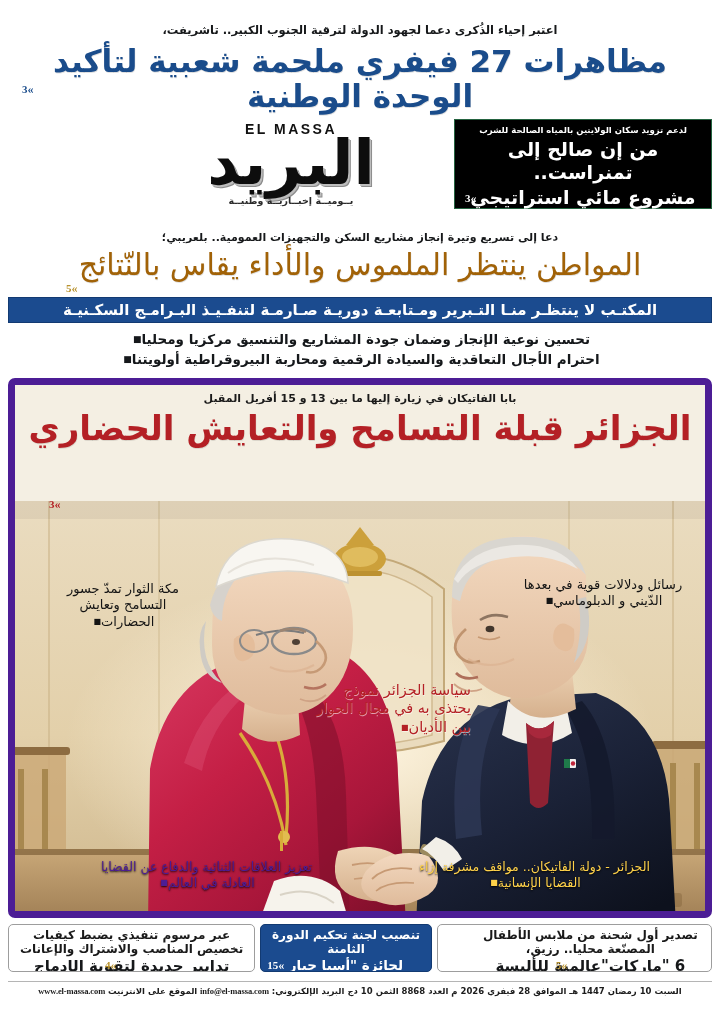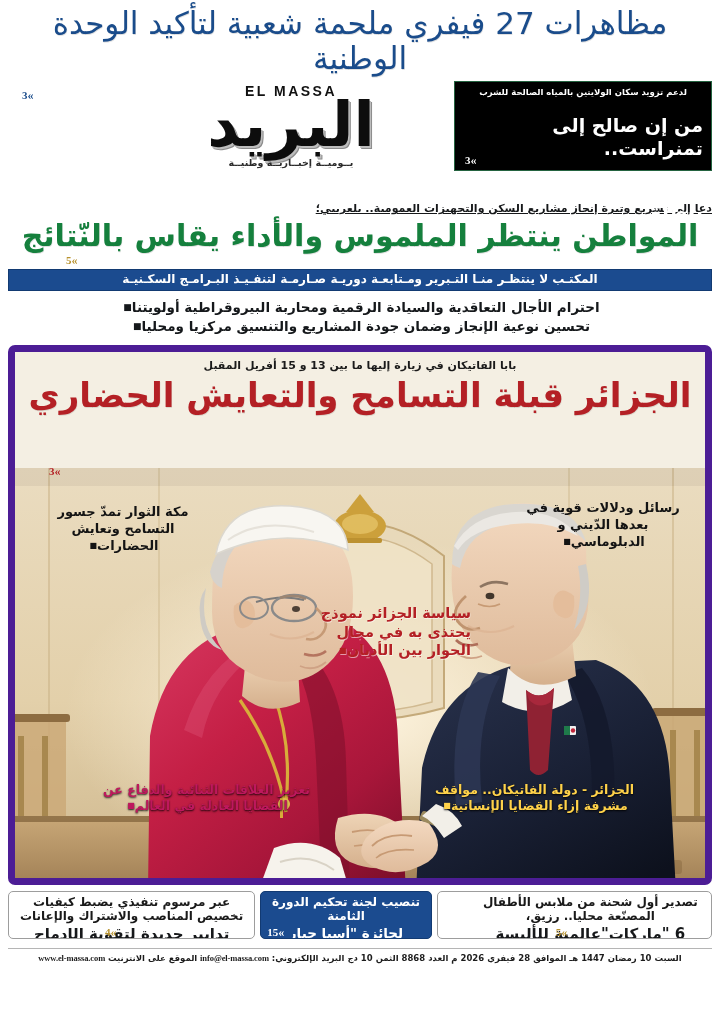--- a/index.html
+++ b/index.html
@@ -27,21 +27,21 @@
     font-size: 11.5px;
     font-weight: bold;
     color: #16181a;
     letter-spacing: -0.2px;
     padding-top: 24px;
     line-height: 1.2;
   }
   .lead-headline {
     text-align: center;
     font-size: 31px;
-    font-weight: normal;
+    font-weight: bold;
     color: #1a4c8b;
     line-height: 1.12;
     letter-spacing: -0.5px;
     margin-top: 6px;
     text-shadow: 0.5px 0.5px 0 rgba(0,0,0,0.12);
   }
 
   .pgref {
     display: inline-block;
     font-family: "Liberation Serif", serif;
@@ -86,23 +86,23 @@
     font-size: 8.5px;
     font-weight: bold;
     text-align: center;
     line-height: 1.25;
     letter-spacing: -0.1px;
   }
   .green-box .gb-title {
     color: #ffffff;
     font-size: 19px;
     font-weight: bold;
-    text-align: right;
+    text-align: center;
     line-height: 1.22;
-    margin-top: 16px;
+    margin-top: 2px;
     letter-spacing: -0.3px;
   }
   .green-box .gb-pg {
     position: absolute;
     left: 10px;
     bottom: 2px;
   }
 
   
   .logo-block {
@@ -133,51 +133,51 @@
     font-weight: bold;
     color: #2b2b2b;
     letter-spacing: 2.5px;
     margin-top: 1px;
   }
 
   .mast-spacer { width: 120px; }
 
   
   .second-kicker {
+    text-align: center;
     font-size: 11px;
     font-weight: bold;
     color: #16181a;
-    margin-top: 25px;
+    margin-top: 16px;
     letter-spacing: -0.2px;
-    text-decoration: underline;
   }
   .second-headline {
     text-align: center;
     font-size: 30px;
-    font-weight: bold;
-    color: #15803d;
+    font-weight: normal;
+    color: #a16207;
     line-height: 1.14;
     letter-spacing: -0.5px;
     margin-top: 4px;
     text-shadow: 0.5px 0.5px 0 rgba(0,0,0,0.12);
   }
   .second-pg-wrap {
     position: relative;
     height: 10px;
   }
   .second-pg {
     position: absolute;
     left: 58px;
     top: -5px;
   }
 
   .blue-strip {
     background: #1b4b8f;
     color: #ffffff;
-    font-size: 12px;
+    font-size: 15px;
     font-weight: bold;
     text-align: center;
     padding: 2.5px 6px 3.5px 6px;
     margin-top: 5px;
     letter-spacing: 1.2px;
     border: 1px solid #123a72;
   }
 
   
   .bullets {
@@ -240,31 +240,32 @@
     top: 116px;
     height: 424px;
     overflow: hidden;
     background: #e8dcc6;
   }
   .photo svg { display: block; width: 100%; height: 100%; }
 
   
   .cap {
     position: absolute;
-    font-weight: bold;
+    font-weight: normal;
     line-height: 1.3;
     letter-spacing: -0.2px;
     z-index: 5;
+    margin-top: 44px;
   }
   .cap .sq { font-size: 8px; vertical-align: 2px; margin-left: 2px; }
 
   .cap-dark { color: #141414; font-size: 13px; text-align: center; }
   .cap-red  { color: #b42025; font-size: 14.5px; text-align: right;
               text-shadow: 0.5px 0.5px 0 rgba(255,255,255,0.55); }
-  .cap-white{ color: #be185d; font-size: 12.5px; text-align: center;
+  .cap-white{ color: #4c1d95; font-size: 12.5px; text-align: center;
               text-shadow: 0 1px 2px rgba(0,0,0,0.85); }
   .cap-yellow{ color: #ffd24a; font-size: 12.5px; text-align: center;
               text-shadow: 0 1px 2px rgba(0,0,0,0.9); }
 
   .cap-mecca     { top: 152px; left: 38px;  width: 140px; }
   .cap-messages  { top: 148px; right: 22px; width: 160px; }
   .cap-policy    { top: 252px; left: 296px; width: 160px; }
   .cap-bilateral { top: 430px; left: 84px;  width: 215px; }
   .cap-vatican   { top: 430px; right: 48px; width: 245px; }
 
@@ -325,20 +326,21 @@
     color: #1c1c1c;
     letter-spacing: -0.1px;
   }
   .footer .lat { font-family: "Liberation Serif", serif; direction: ltr; unicode-bidi: embed; }
 </style>
 </head>
 <body>
 
 <div class="page">
 
+  <div class="lead-kicker">اعتبر إحياء الذُكرى دعما لجهود الدولة لترقية الجنوب الكبير.. تاشريفت،</div>
   <div class="lead-headline">مظاهرات 27 فيفري ملحمة شعبية لتأكيد الوحدة الوطنية</div>
   <div class="lead-pg">
     <span class="pgref blue">
       <span class="num">3</span><span class="chev">«</span>
     </span>
   </div>
 
   <div class="masthead-row">
 
     <div class="green-box">
@@ -367,24 +369,24 @@
     <div class="second-pg">
       <span class="pgref gold">
         <span class="num">5</span><span class="chev">«</span>
       </span>
     </div>
   </div>
   <div class="blue-strip">المكتـب لا ينتظـر منـا التـبرير ومـتابعـة دوريـة صـارمـة لتنفـيـذ البـرامـج السكـنيـة</div>
 
   <div class="bullets">
     <div class="bullet-line">
+      <span>تحسين نوعية الإنجاز وضمان جودة المشاريع والتنسيق مركزيا ومحليا</span><span class="sq">■</span>
+    </div>
+    <div class="bullet-line">
       <span>احترام الأجال التعاقدية والسيادة الرقمية ومحاربة البيروقراطية أولويتنا</span><span class="sq">■</span>
-    </div>
-    <div class="bullet-line">
-      <span>تحسين نوعية الإنجاز وضمان جودة المشاريع والتنسيق مركزيا ومحليا</span><span class="sq">■</span>
     </div>
   </div>
 
   <div class="photo-package">
 
     <div class="pp-kicker">بابا الفاتيكان في زيارة إليها ما بين 13 و 15 أفريل المقبل</div>
     <div class="pp-headline">الجزائر قبلة التسامح والتعايش الحضاري</div>
     <div class="pp-pg">
       <span class="pgref red" style="color:#b42025;">
         <span class="num">3</span><span class="chev">«</span>

